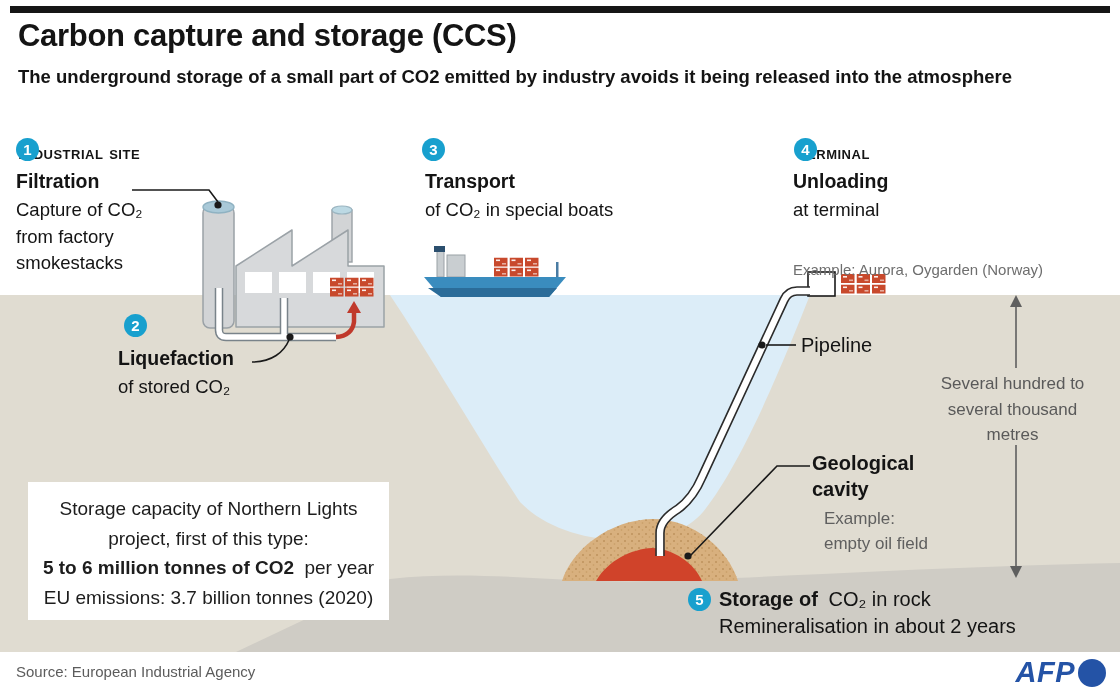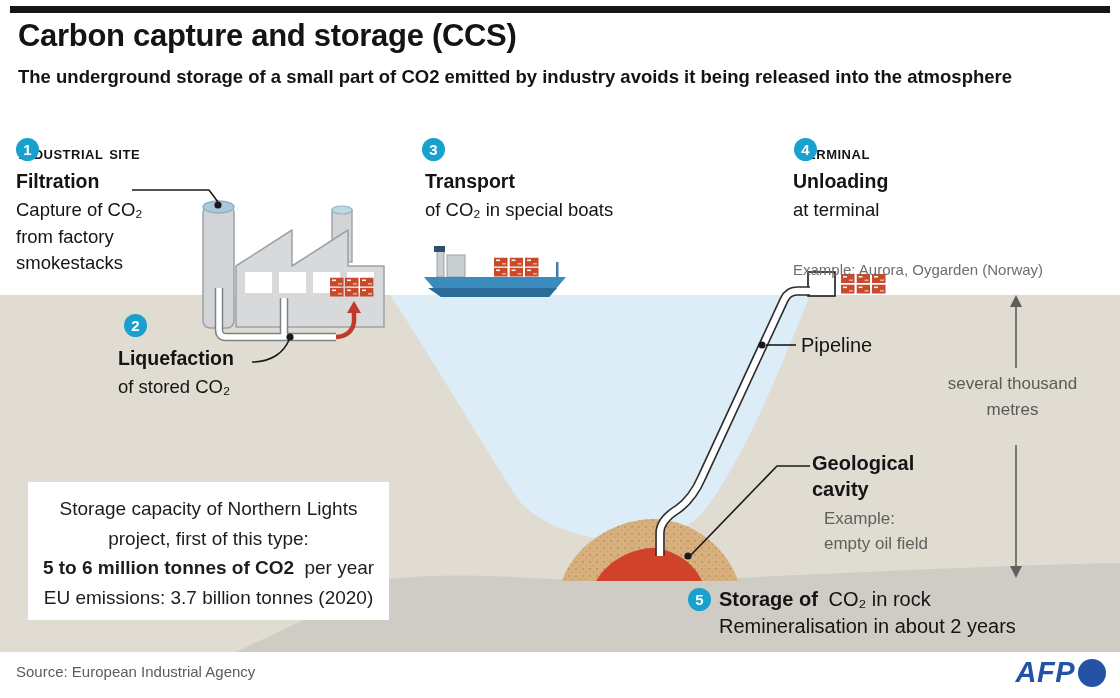--- a/index.html
+++ b/index.html
@@ -166,20 +166,21 @@
   <div class="abs steptext" style="left:425px;top:197px;">of CO₂ in special boats</div>
 
   <div class="abs num" style="left:794px;top:138px;">4</div>
   <div class="abs steptitle" style="left:793px;top:170px;">Unloading</div>
   <div class="abs steptext" style="left:793px;top:197px;">at terminal</div>
   <div class="abs example" style="left:793px;top:228px;">Example: Aurora, Oygarden (Norway)</div>
 
   <div class="abs biglabel" style="left:801px;top:332px;font-weight:400;">Pipeline</div>
 
   <div class="abs depth" style="left:925px;top:371px;">
+    <div>Several hundred to</div>
     <div>several thousand</div>
     <div>metres</div>
   </div>
 
   <div class="abs biglabel" style="left:812px;top:450px;">
     <div>Geological</div>
     <div>cavity</div>
   </div>
   <div class="abs graylabel" style="left:812px;top:506px;margin-left:12px;">
     <div>Example:</div>

